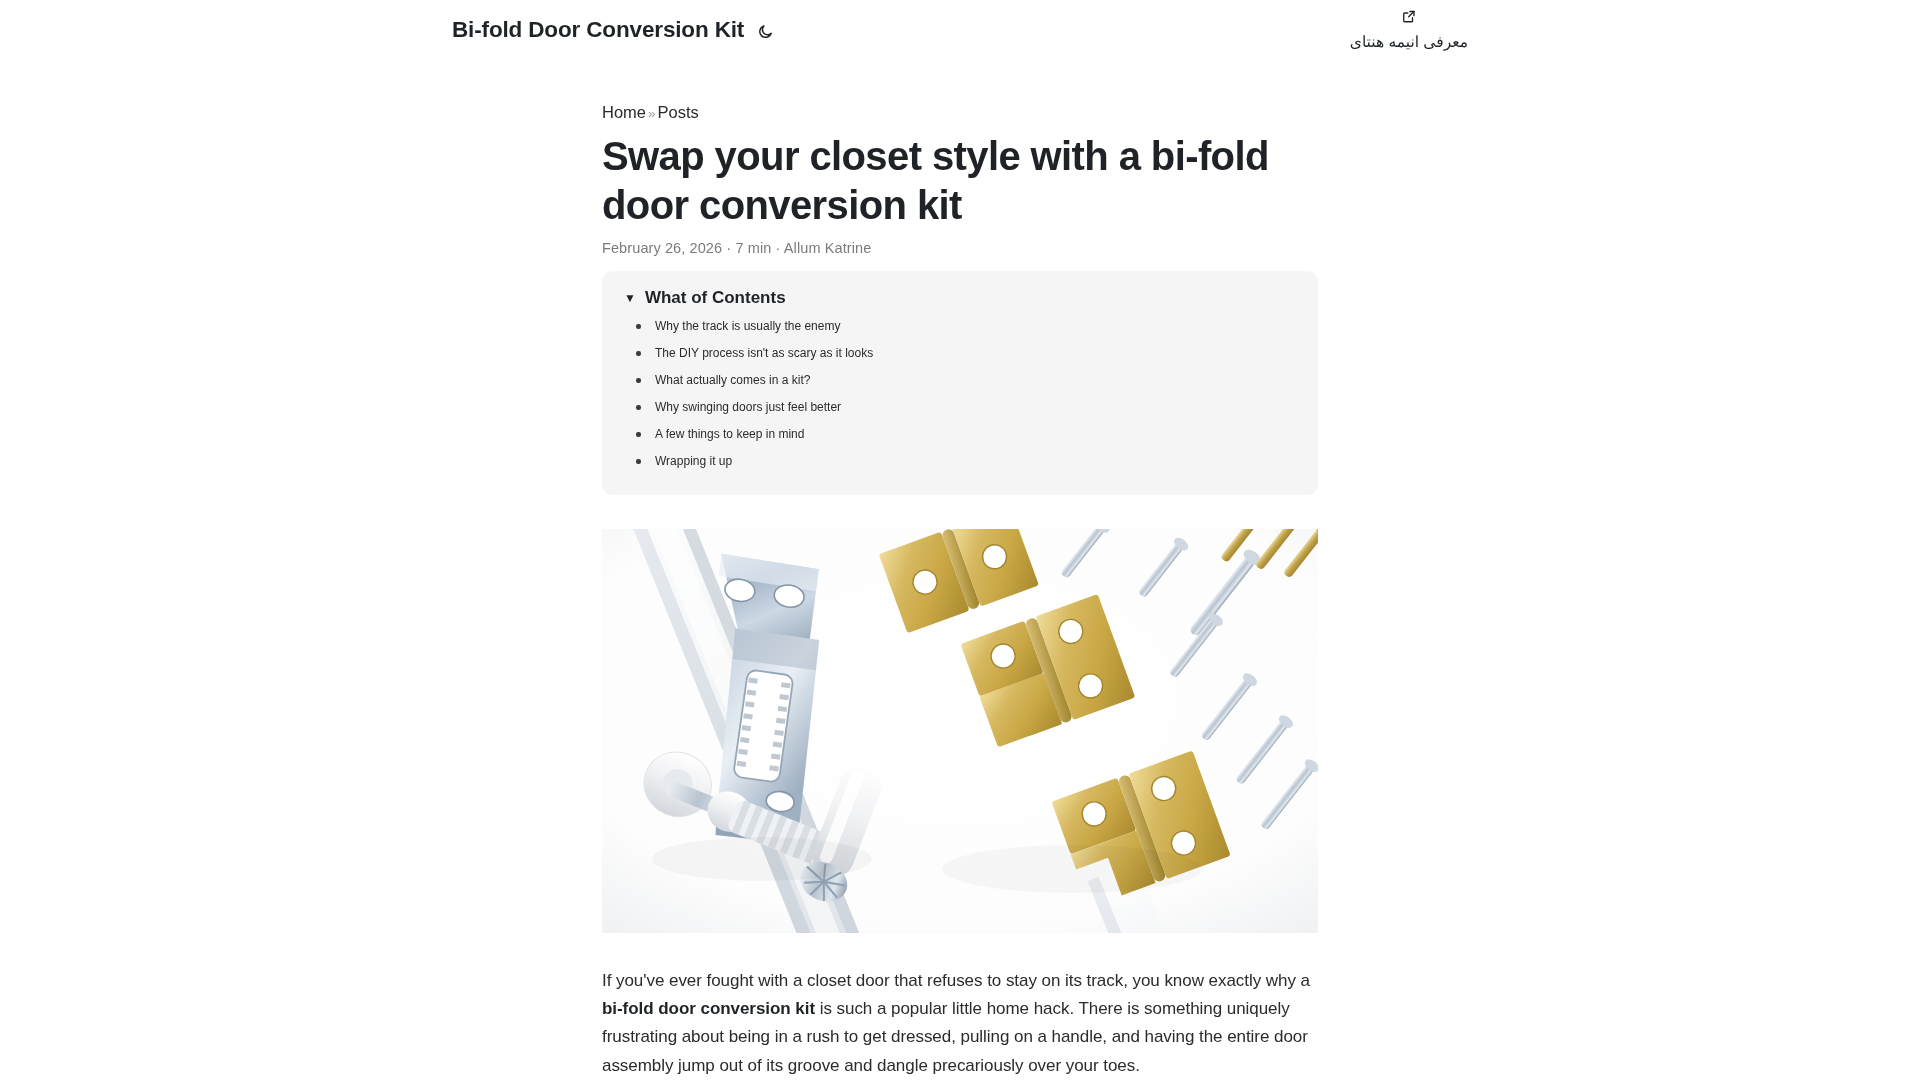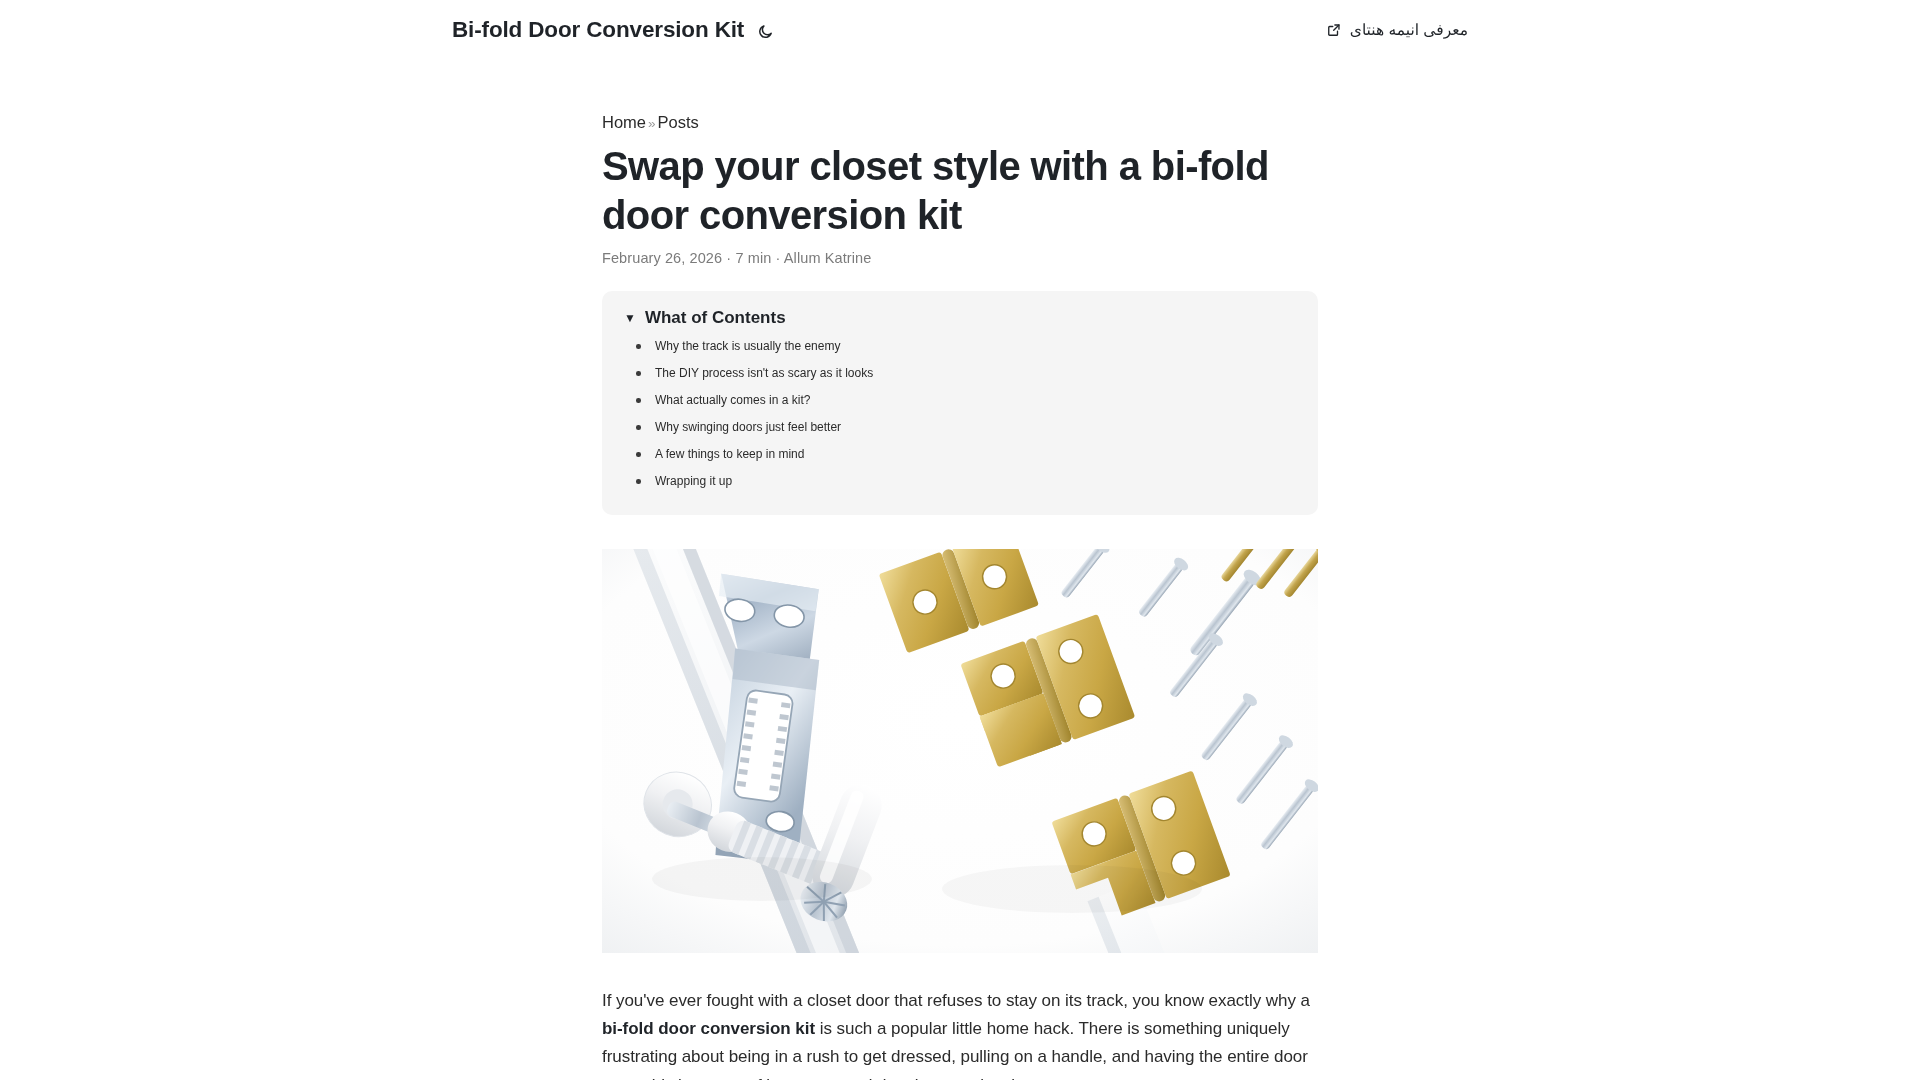--- a/index.html
+++ b/index.html
@@ -47,20 +47,21 @@
     margin-top: 2px;
   }
   .header-right {
     position: absolute;
     right: 452px;
     top: 50%;
     transform: translateY(-50%);
     display: flex;
     align-items: center;
     gap: 9px;
+    flex-direction: column;
   }
   .ext-link-icon {
     display: inline-flex;
     width: 14px;
     height: 14px;
     color: #1f2328;
     cursor: pointer;
   }
   .rtl-menu-label {
     font-size: 15.5px;
@@ -77,21 +78,20 @@
     width: 716px;
     margin: 0 auto;
     padding-top: 42px;
   }
 
   .breadcrumb {
     font-size: 16.5px;
     color: #2b2b2b;
     margin-bottom: 9px;
     line-height: 1.3;
-    margin-top: 10px;
   }
   .breadcrumb a {
     color: #2b2b2b;
     text-decoration: none;
     cursor: pointer;
   }
   .breadcrumb .sep {
     color: #9a9a9a;
     font-size: 13.5px;
     padding: 0 2px;
@@ -102,21 +102,21 @@
     line-height: 49px;
     font-weight: bold;
     color: #1f2328;
     letter-spacing: -0.6px;
     margin: 0 0 10px 0;
   }
 
   .post-meta {
     font-size: 14.5px;
     color: #7b7b7b;
-    margin-bottom: 25px;
+    margin-bottom: 15px;
     letter-spacing: 0.1px;
   }
 
   
   .toc {
     background: #f5f5f5;
     border-radius: 10px;
     padding: 17px 22px 20px 22px;
     margin-bottom: 34px;
   }

